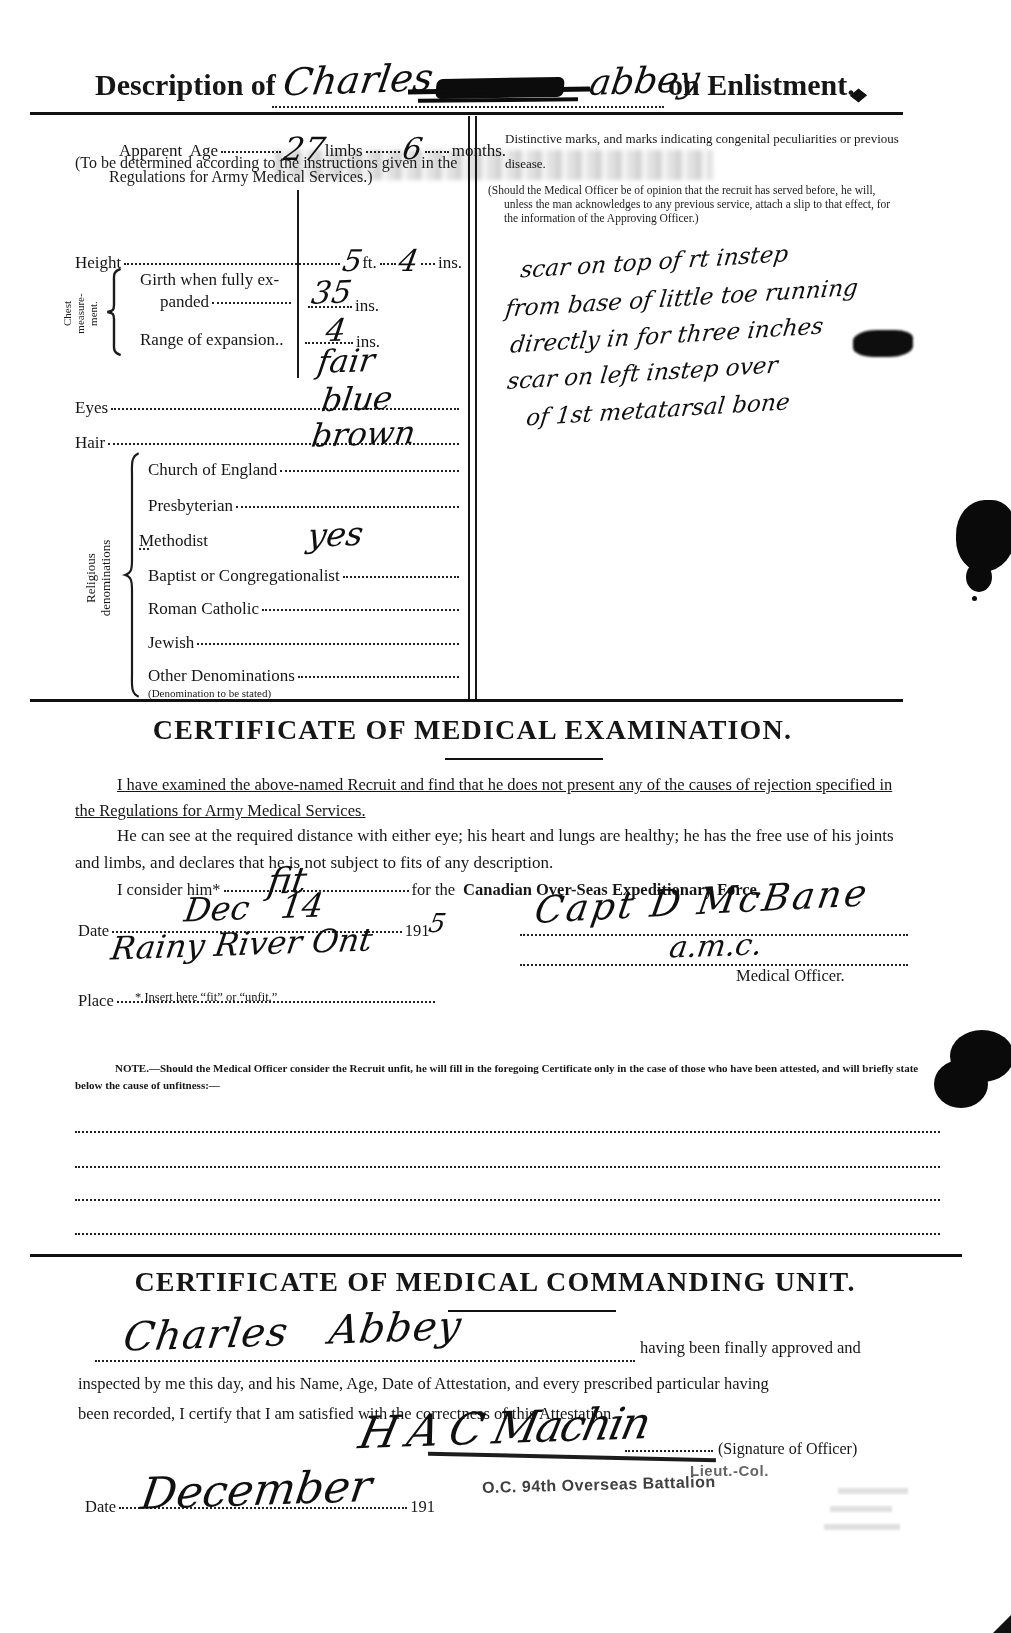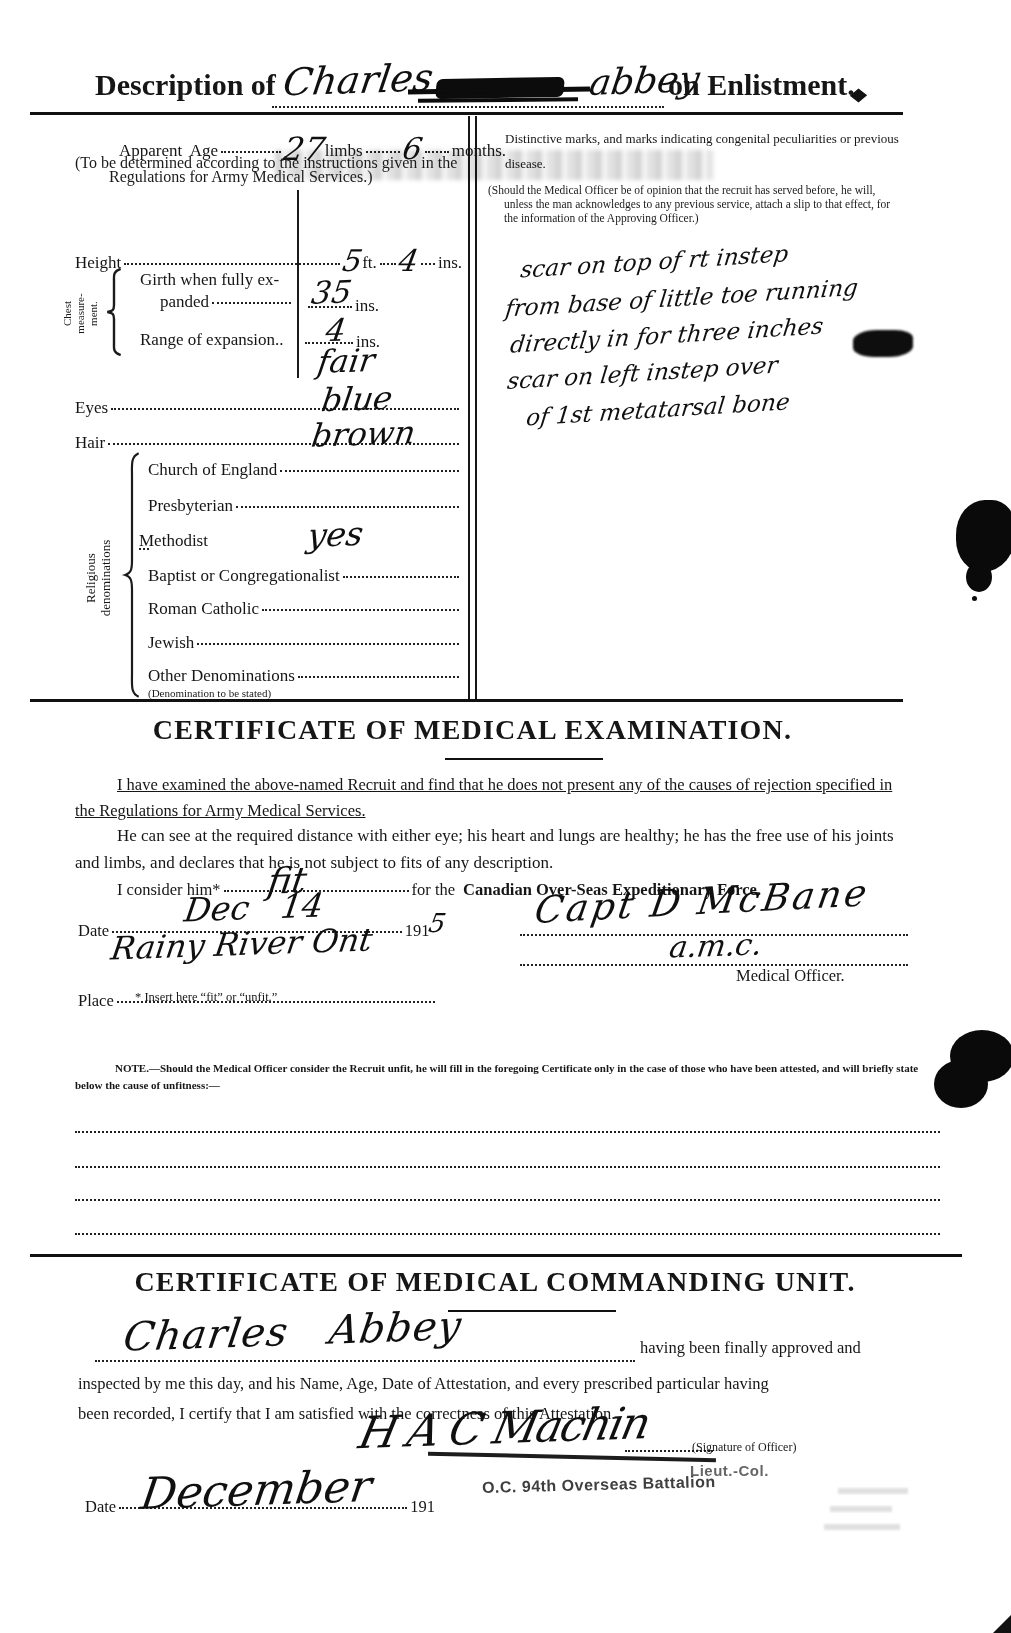--- a/index.html
+++ b/index.html
@@ -216,21 +216,21 @@
 
   <div class="a" style="left:95px; top:1336px; width:540px; height:24px; border-bottom:2px dotted #222;"></div>
   <span class="hw slant a" style="left:125px; top:1308px; font-size:40px; letter-spacing:1px;">Charles   Abbey</span>
   <span class="a" style="left:640px; top:1338px; font-size:16.5px;">having been finally approved and</span>
   <div class="a nowrap" style="left:78px; top:1374px; font-size:16.5px;">inspected by me this day, and his Name, Age, Date of Attestation, and every prescribed particular having</div>
   <div class="a nowrap" style="left:78px; top:1404px; font-size:16.5px;">been recorded, I certify that I am satisfied with the correctness of this Attestation.</div>
 
   <span class="hw a nowrap" style="left:360px; top:1402px; font-size:44px; letter-spacing:-2px; transform:rotate(-2deg) skewX(-14deg);">H A C Machin</span>
   <div class="a" style="left:428px; top:1455px; width:288px; height:4px; background:#1d1d1d; transform:rotate(1.3deg);"></div>
   <div class="a" style="left:625px; top:1440px; width:88px; height:10px; border-bottom:2px dotted #222;"></div>
-  <span class="a" style="left:692px; top:1440px; font-size:12px;">(Signature of Officer)</span>
+  <span class="a" style="left:718px; top:1440px; font-size:16px;">(Signature of Officer)</span>
   <span class="a stamp" style="left:690px; top:1462px; font-size:15px; opacity:.8;">Lieut.-Col.</span>
   <span class="a stamp" style="left:482px; top:1476px; font-size:16px; transform:rotate(-1.5deg);">O.C. 94th Overseas Battalion</span>
 
   <div class="a row" style="left:85px; top:1497px; width:350px; font-size:16.5px;">
     <span>Date</span>
     <span class="dots"></span>
     <span>191</span>
   </div>
   <span class="hw slant a" style="left:142px; top:1464px; font-size:44px;">December</span>
 

